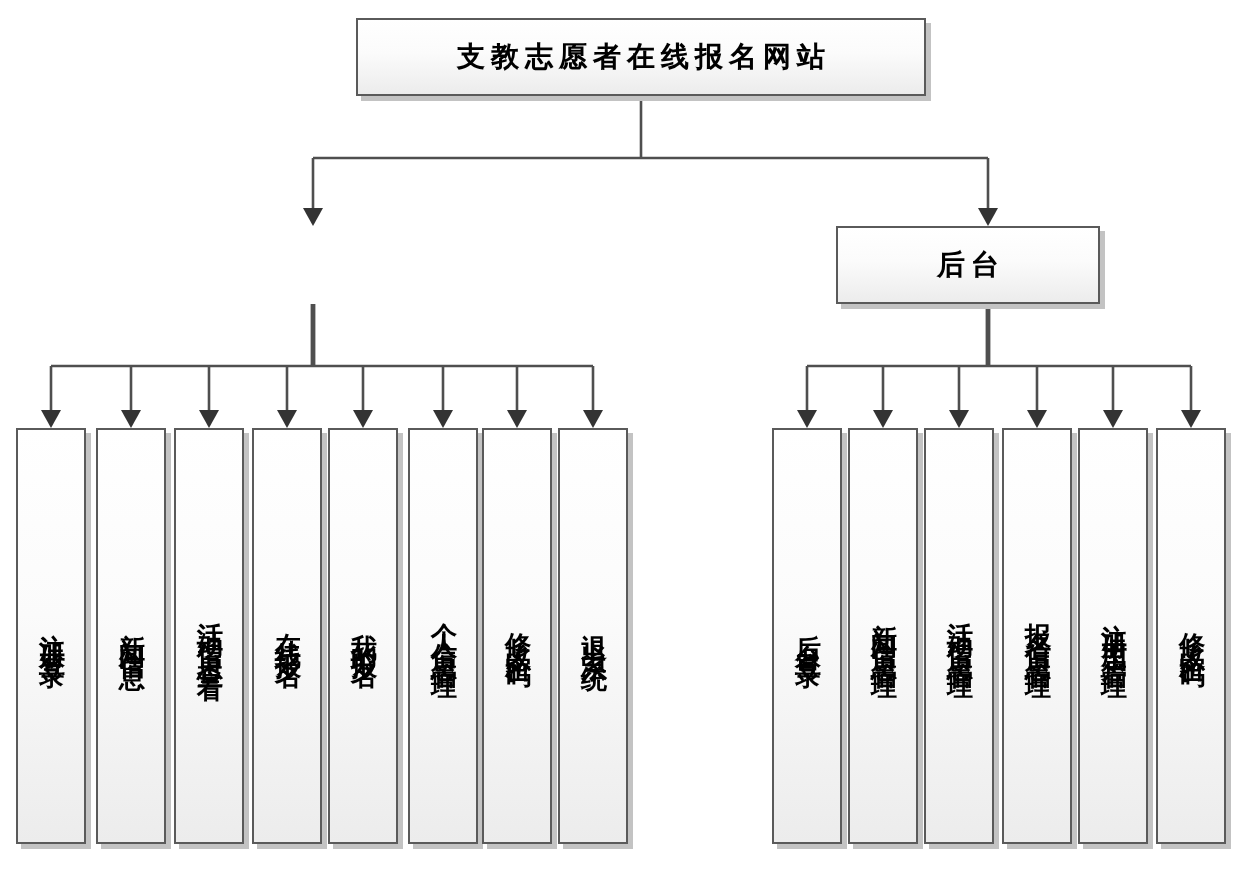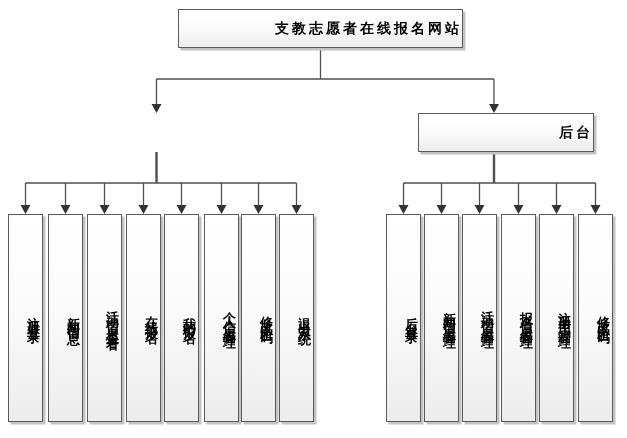--- a/index.html
+++ b/index.html
@@ -17,28 +17,28 @@
     pointer-events: none;
   }
   .node {
     position: absolute;
     box-sizing: border-box;
     background: linear-gradient(180deg, var(--fill-top, #ffffff) 0%, #fbfbfb 45%, var(--fill-bottom, #ececec) 100%);
     border: 1.4px solid var(--box-border, #5a5a5a);
     box-shadow: 2.5px 2.5px 0 0 var(--shadow, #c3c3c3);
     display: flex;
     align-items: center;
-    justify-content: flex-end;
+    justify-content: center;
     color: #000;
     font-weight: bold;
   }
   .hnode { font-size: 14px; letter-spacing: 3px; padding-left: 3px; }
   .root  { left: 178px; top: 9px;   width: 285px; height: 39px; }
   .front { left: 82px;  top: 113px; width: 149px; height: 39px; }
-  .back  { left: 418px; top: 113px; width: 176px; height: 39px; }
+  .back  { left: 418px; top: 113px; width: 132px; height: 39px; }
   .leaf  { top: 214px; width: 35px; height: 208px; }
   .vtext {
     writing-mode: vertical-rl;
     text-orientation: upright;
     font-size: 13px;
     letter-spacing: 5px;
     transform: translateY(-2px);
     white-space: nowrap;
   }
   line { stroke: var(--connector, #4f4f4f); stroke-width: 1.3; }

